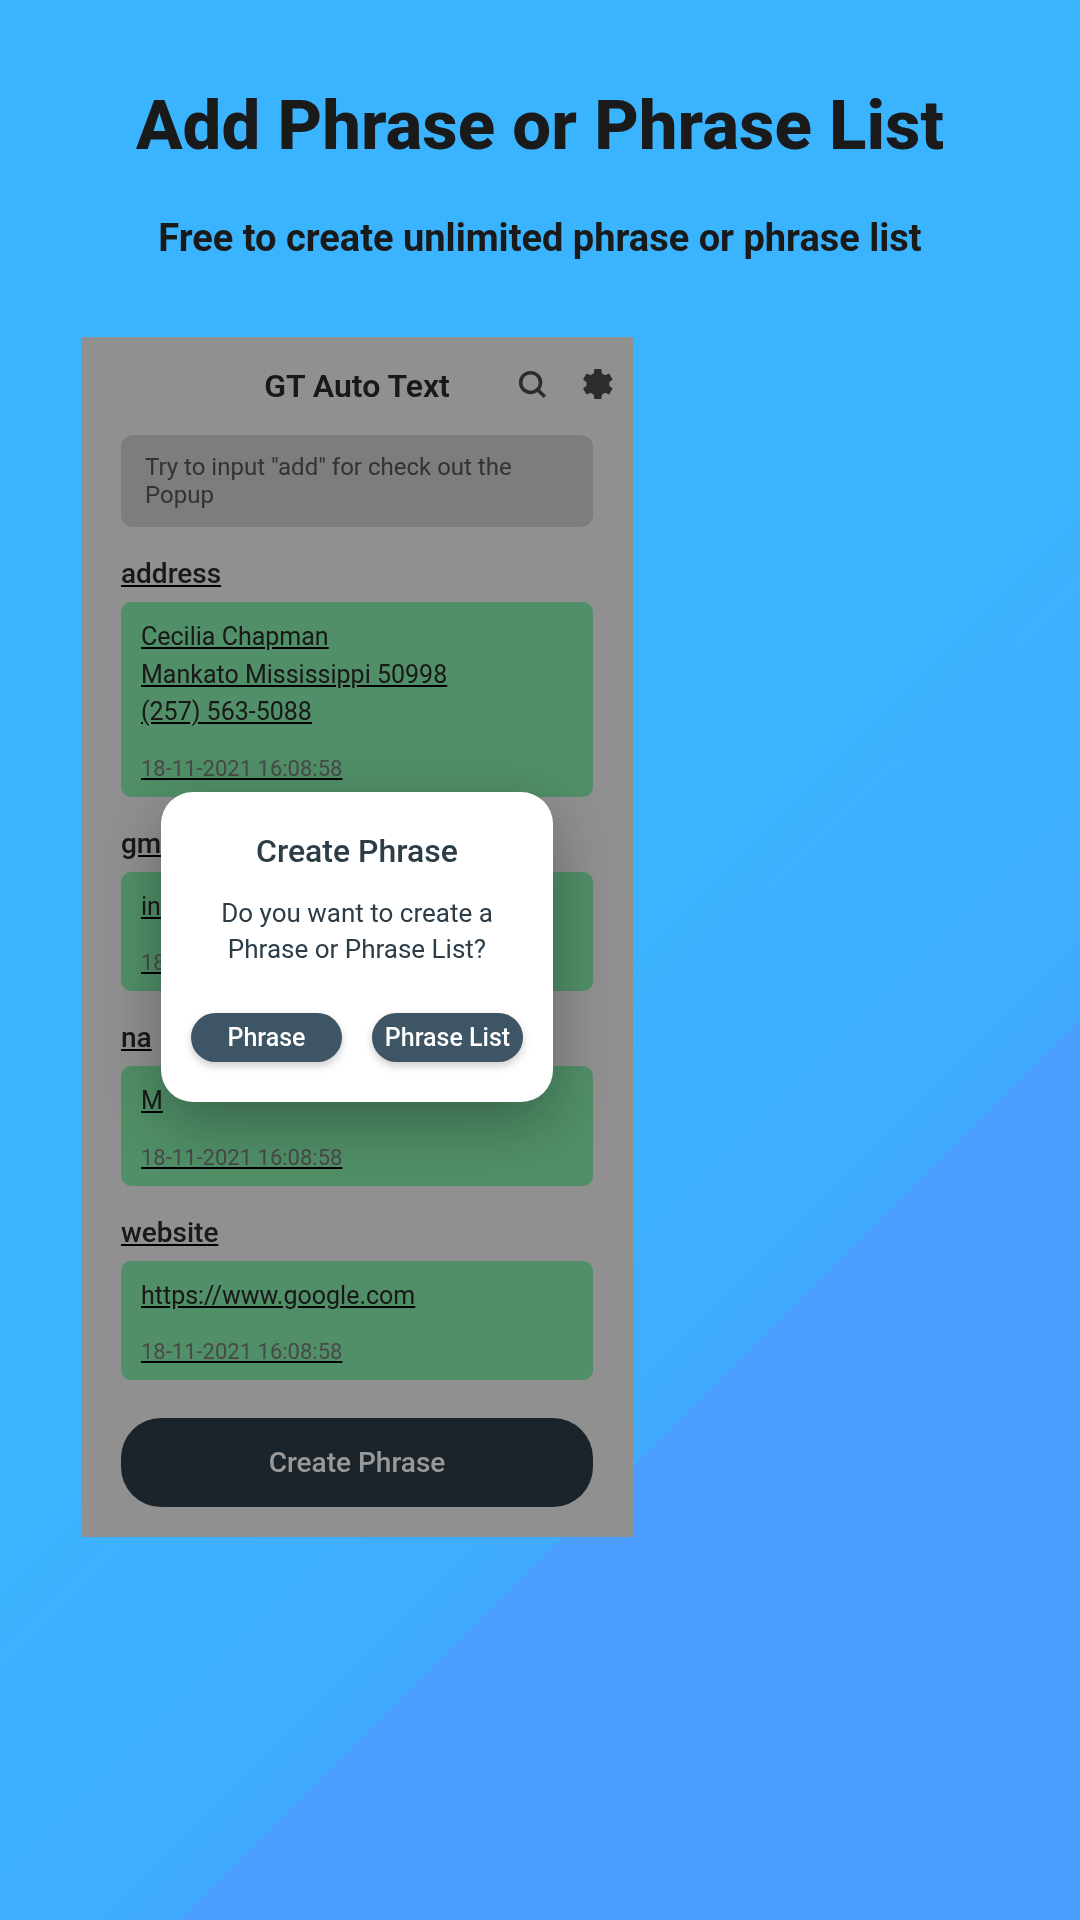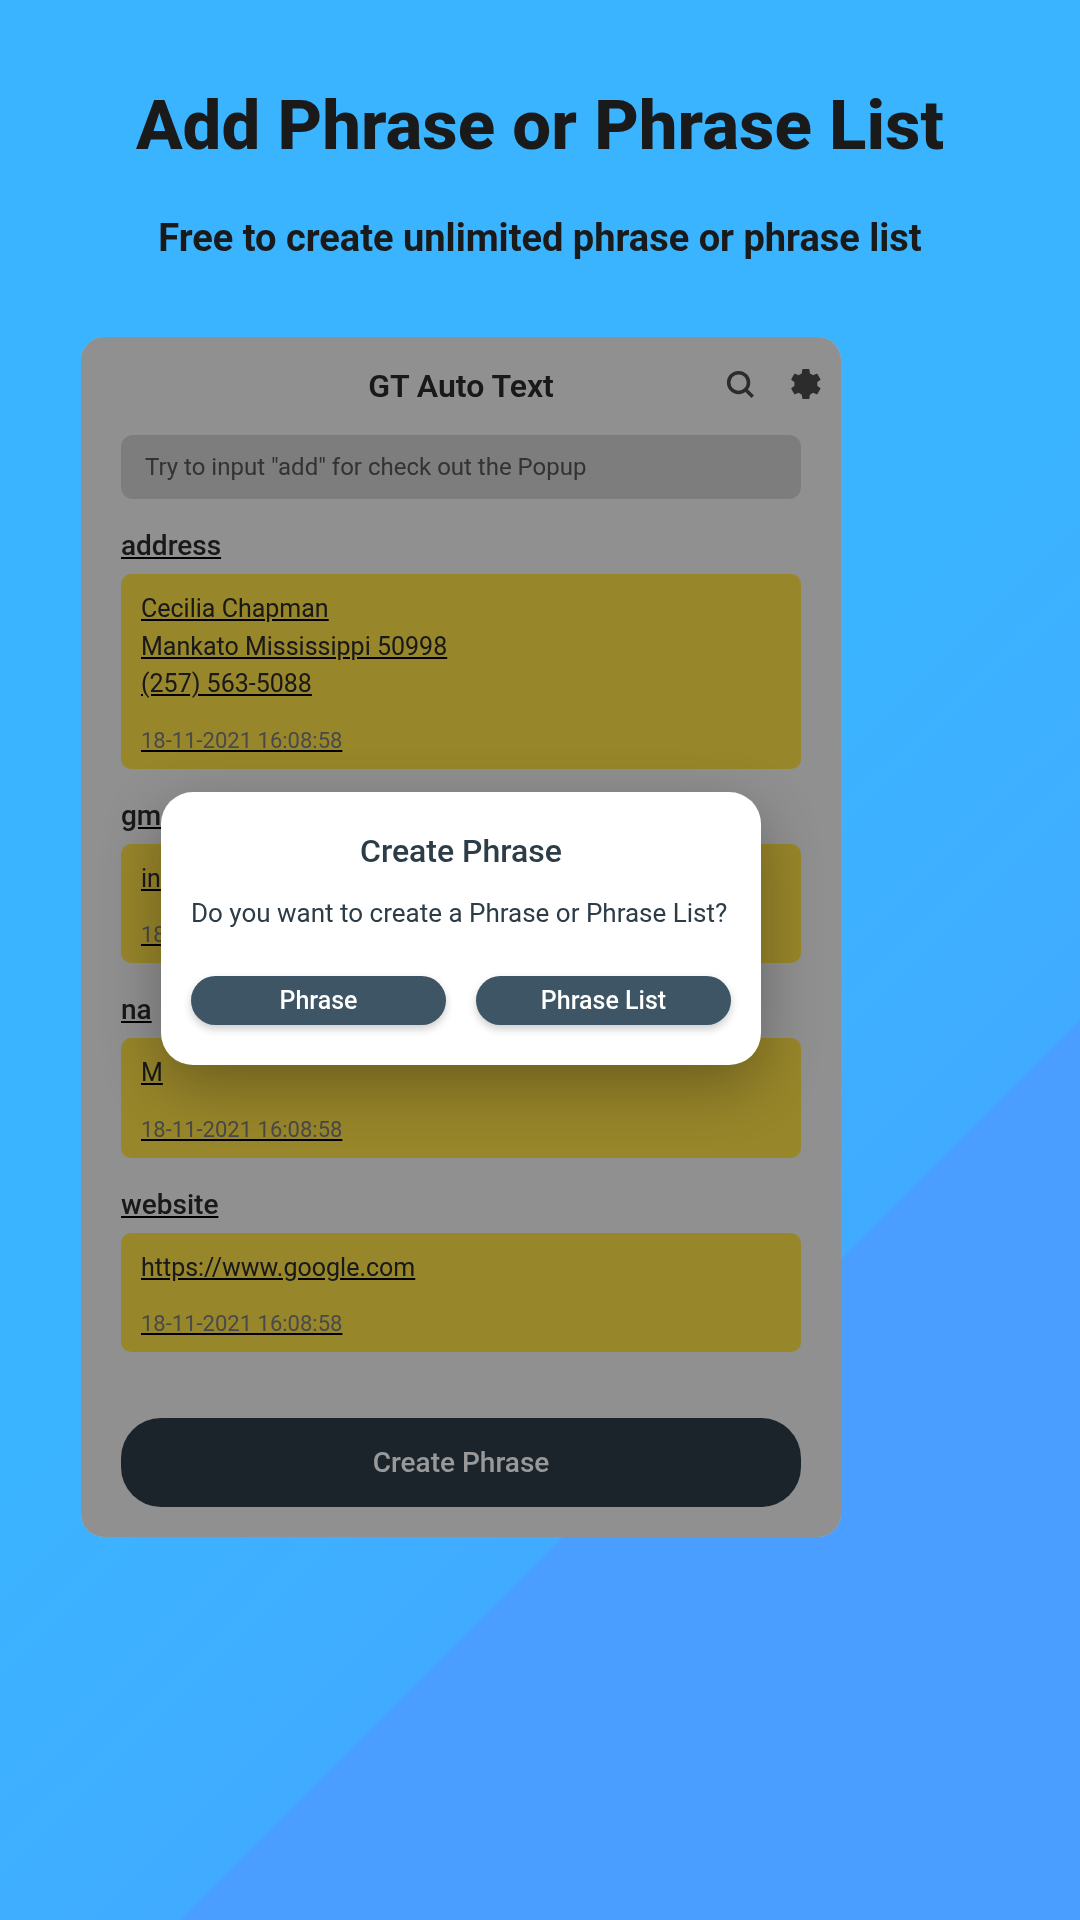--- a/index.html
+++ b/index.html
@@ -46,25 +46,24 @@
   font-weight: 700;
   color: #1a1a1a;
   line-height: 1.5;
   margin-top: 44px;
 }
 
 .phone-frame {
   position: absolute;
   top: 337px;
   left: 81px;
-  width: 760px;
+  width: 552px;
   height: 1200px;
   background: #f0f0f0;
   overflow: hidden;
-  border-radius: 23px;
 }
 
 .app-content {
   position: relative;
   width: 100%;
   height: 100%;
 }
 
 .app-header {
   display: flex;
@@ -109,21 +108,21 @@
 }
 
 .section-label {
   font-size: 28px;
   font-weight: 500;
   color: #2a2a2a;
   margin-bottom: 12px;
 }
 
 .card {
-  background: #fde047;
+  background: #86efac;
   border-radius: 10px;
   padding: 16px 20px;
 }
 
 .card-line {
   font-size: 25px;
   color: #2a2a2a;
   line-height: 1.5;
 }
 
@@ -174,20 +173,21 @@
   font-size: 32px;
   font-weight: 500;
   color: #2d3d48;
   text-align: center;
   margin-bottom: 25px;
 }
 
 .dialog-message {
   font-size: 26px;
   color: #2d3d48;
+  text-align: center;
   line-height: 1.4;
   margin-bottom: 45px;
 }
 
 .dialog-buttons {
   display: flex;
   gap: 30px;
   justify-content: center;
 }
 

